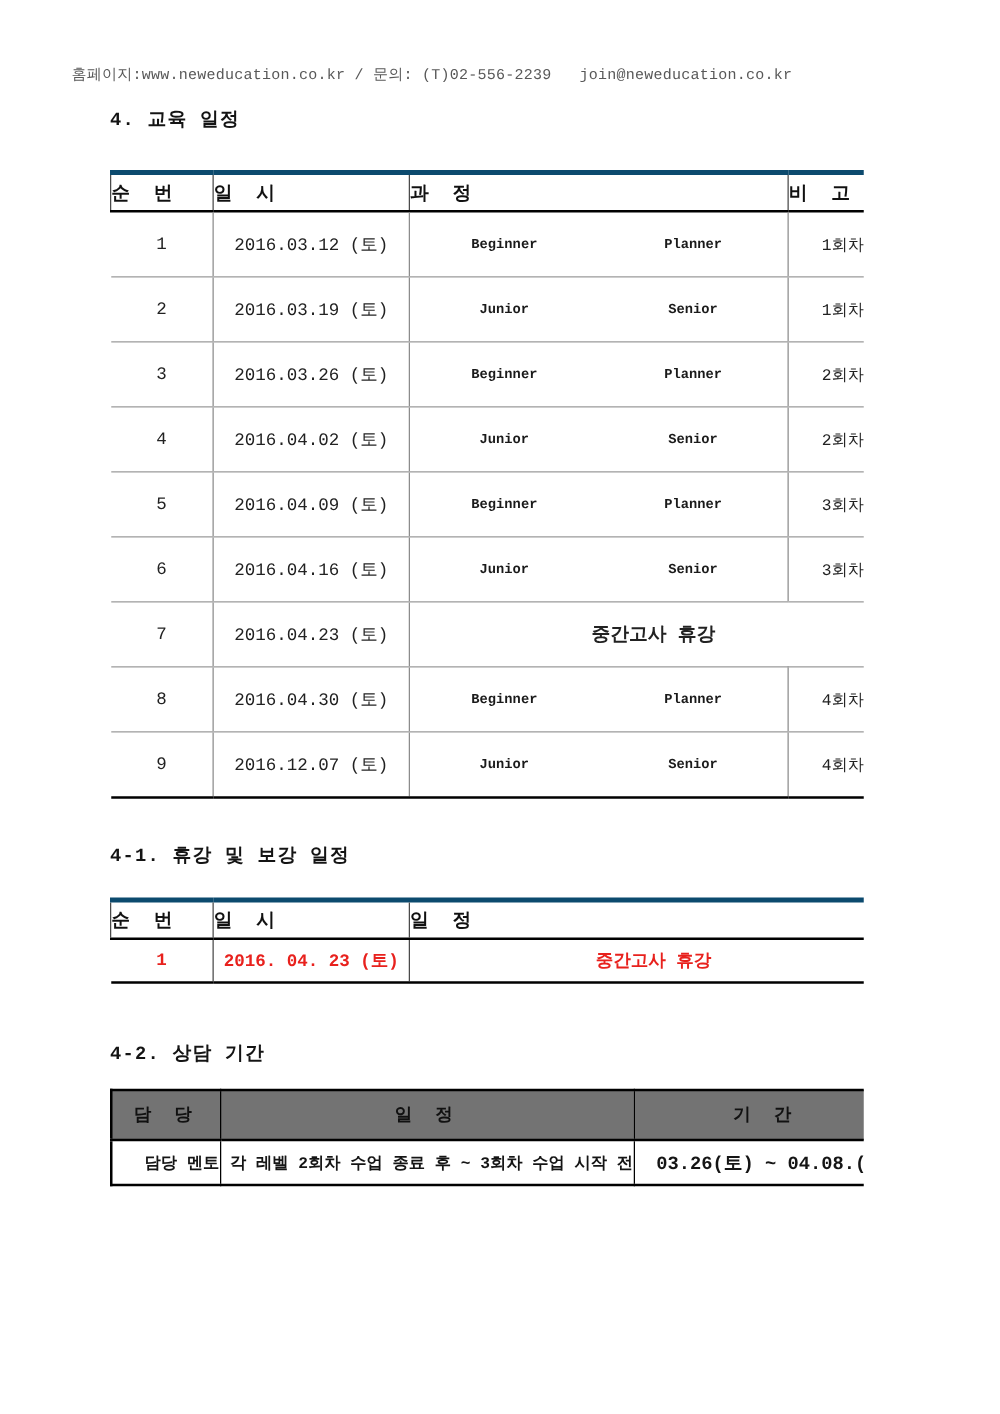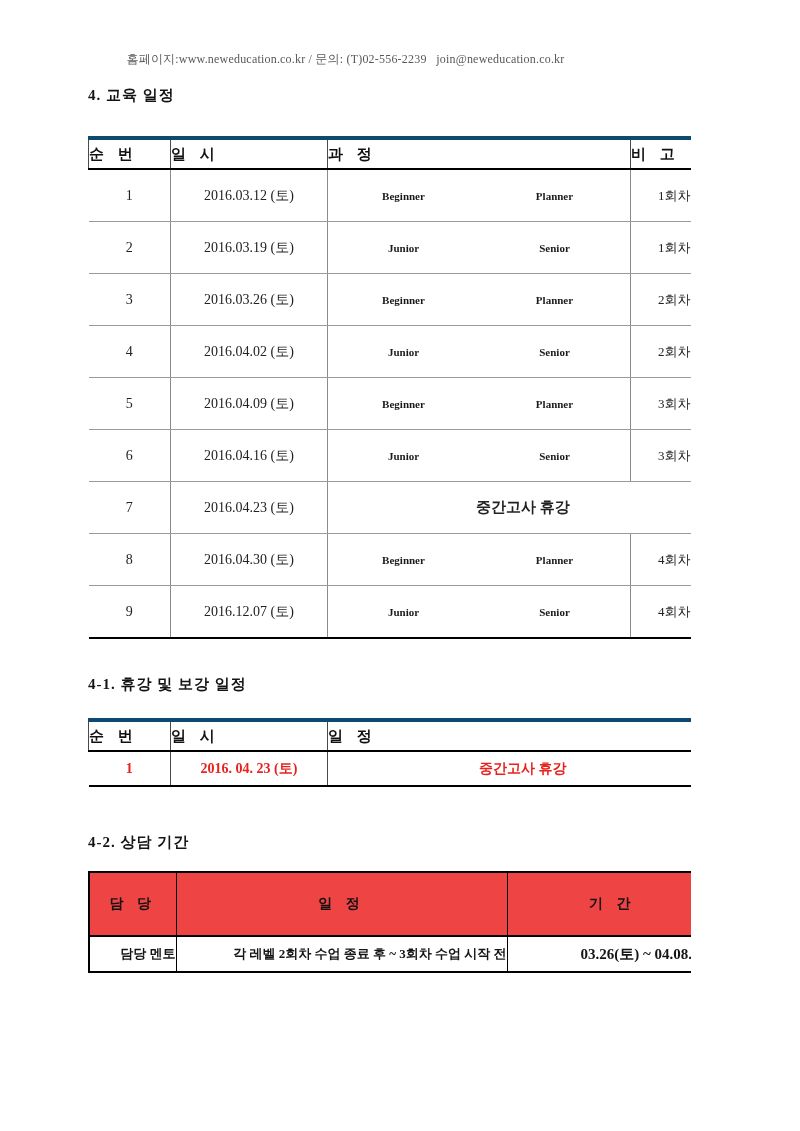--- a/index.html
+++ b/index.html
@@ -1,18 +1,18 @@
 <!DOCTYPE html>
 <html style="--red: #e8211d;"><head>
 <meta charset="utf-8">
 <style>
   html,body { margin:0; padding:0; background:#ffffff; }
   .page {
     position:relative; width:691px; height:1131px; background:#ffffff;
-    font-family:Liberation Serif, serif; color:#1b1b1b;
+    font-family:Liberation Mono, monospace; color:#1b1b1b;
     overflow:hidden;
   }
 
   .contact {
     position:absolute; top:51px; left:0; width:100%; text-align:center;
     font-size:12px; color:#585858; white-space:pre; letter-spacing:0.2px;
   }
 
   .sec-title {
     position:absolute; left:88px; font-size:15px; font-weight:bold;
@@ -53,23 +53,23 @@
   .table2 { top:718px; width:629px; }
   .table2 td {
     height:33px; text-align:center; vertical-align:middle; padding:0;
     border-bottom:2px solid #000; font-size:14px; font-weight:bold;
   }
   .table2 td + td { border-left:1px solid #4a4a4a; }
 
   
   .table3 { top:871px; width:629px; border:2px solid #000; }
   .table3 th {
-    height:30px; background:#ef4444; font-size:14px; font-weight:bold;
+    height:30px; background:#737373; font-size:14px; font-weight:bold;
     letter-spacing:5px; border:1px solid #000; border-bottom:2px solid #000;
-    text-align:center; padding:16px; color:#111;
+    text-align:center; padding:4px; color:#111;
   }
   .table3 td {
     height:34px; border:1px solid #000; text-align:right; vertical-align:middle;
     font-weight:bold; font-size:13px; color:#151515; padding:0;
   }
   .table3 td.period { font-size:15px; }
 
   .footer {
     position:absolute; top:1047px; right:70px; font-size:17px;
     color:#c7c7c7; word-spacing:5px; letter-spacing:0.5px; white-space:pre;

